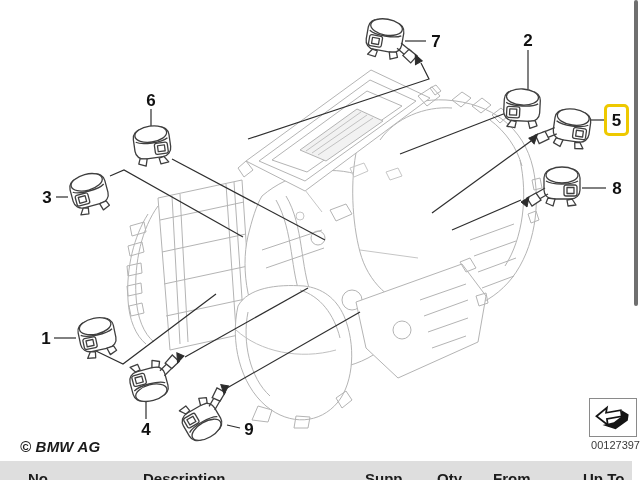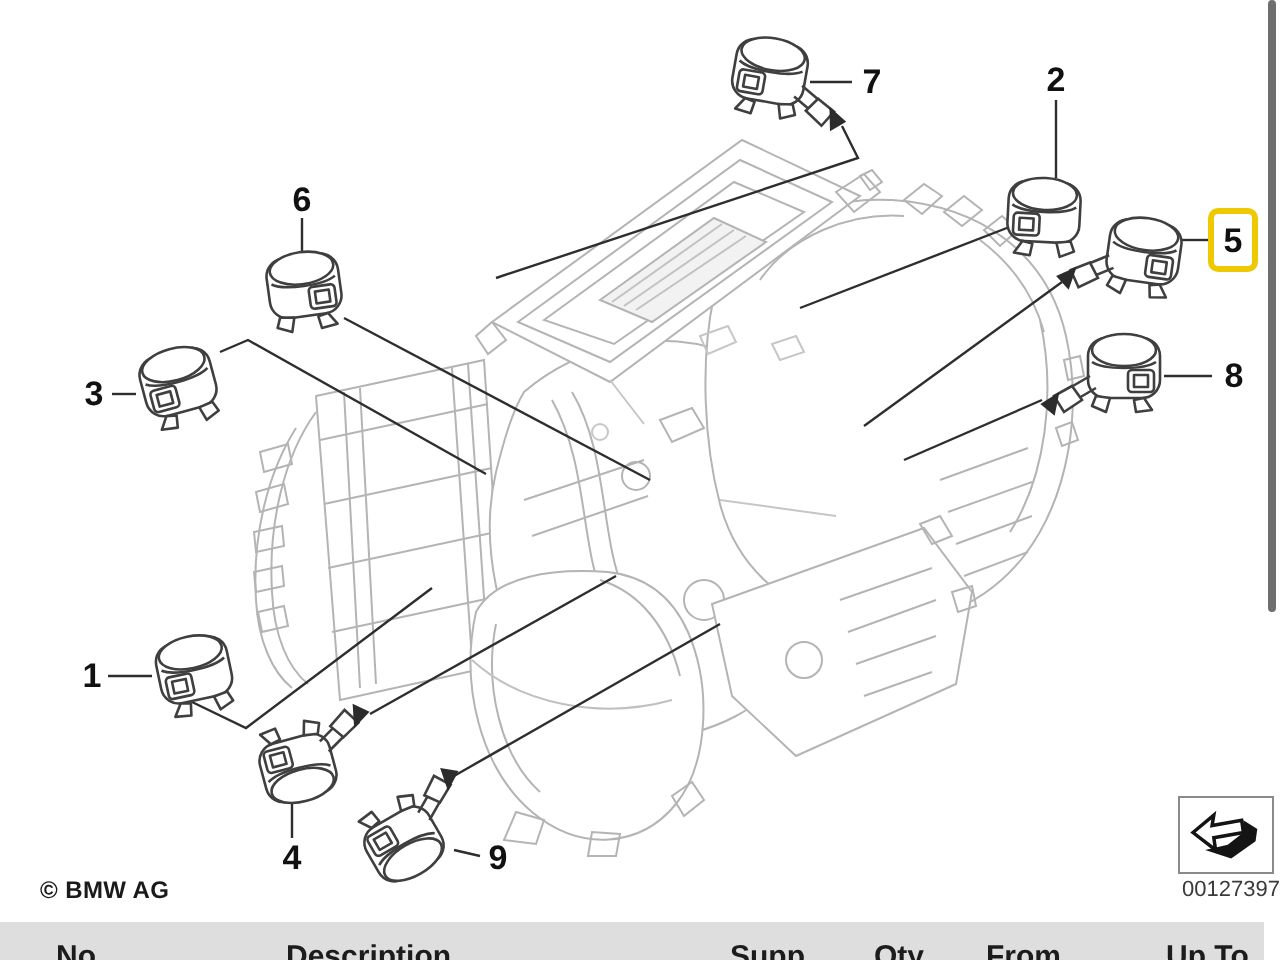--- a/index.html
+++ b/index.html
@@ -9,22 +9,22 @@
   svg.art{position:absolute;left:0;top:0;}
   .callout{position:absolute;transform:translate(-50%,-50%);
            font-weight:bold;font-size:17px;color:#111;line-height:1;
            text-align:center;cursor:default;}
   .highlight-box{position:absolute;left:604px;top:104px;width:25px;height:32px;
            box-sizing:border-box;border:3.5px solid #eec900;border-radius:5px;
            background:#fff;display:flex;align-items:center;justify-content:center;}
   .highlight-box .num{font-weight:bold;font-size:17px;color:#111;line-height:1;}
   .scroll-thumb{position:absolute;left:634px;top:0;width:4px;height:306px;
            background:#6f6f6f;border-radius:2px;}
-  .copyright{position:absolute;left:20px;top:438px;font-size:12px;
-           font-weight:bold;color:#1a1a1a;letter-spacing:0.2px;}
+  .copyright{position:absolute;left:20px;top:438px;font-size:15px;
+           font-weight:bold;color:#1a1a1a;letter-spacing:0.2px;font-style:italic;}
   .img-box{position:absolute;left:589px;top:398px;width:48px;height:39px;
            box-sizing:border-box;border:1.5px solid #8a8a8a;background:#fff;
            display:flex;align-items:center;justify-content:center;}
   .img-number{position:absolute;left:586px;top:439px;width:54px;
            font-size:11px;color:#3a3a3a;text-align:right;}
   .table-head{position:absolute;left:0;top:461px;width:632px;height:19px;
            background:#dedede;overflow:hidden;}
   .table-head .col{position:absolute;top:10px;font-weight:bold;font-size:15px;
            line-height:15px;color:#1c1c1c;white-space:nowrap;}
   .col.c-no{left:28px;} .col.c-desc{left:143px;} .col.c-supp{left:365px;}

